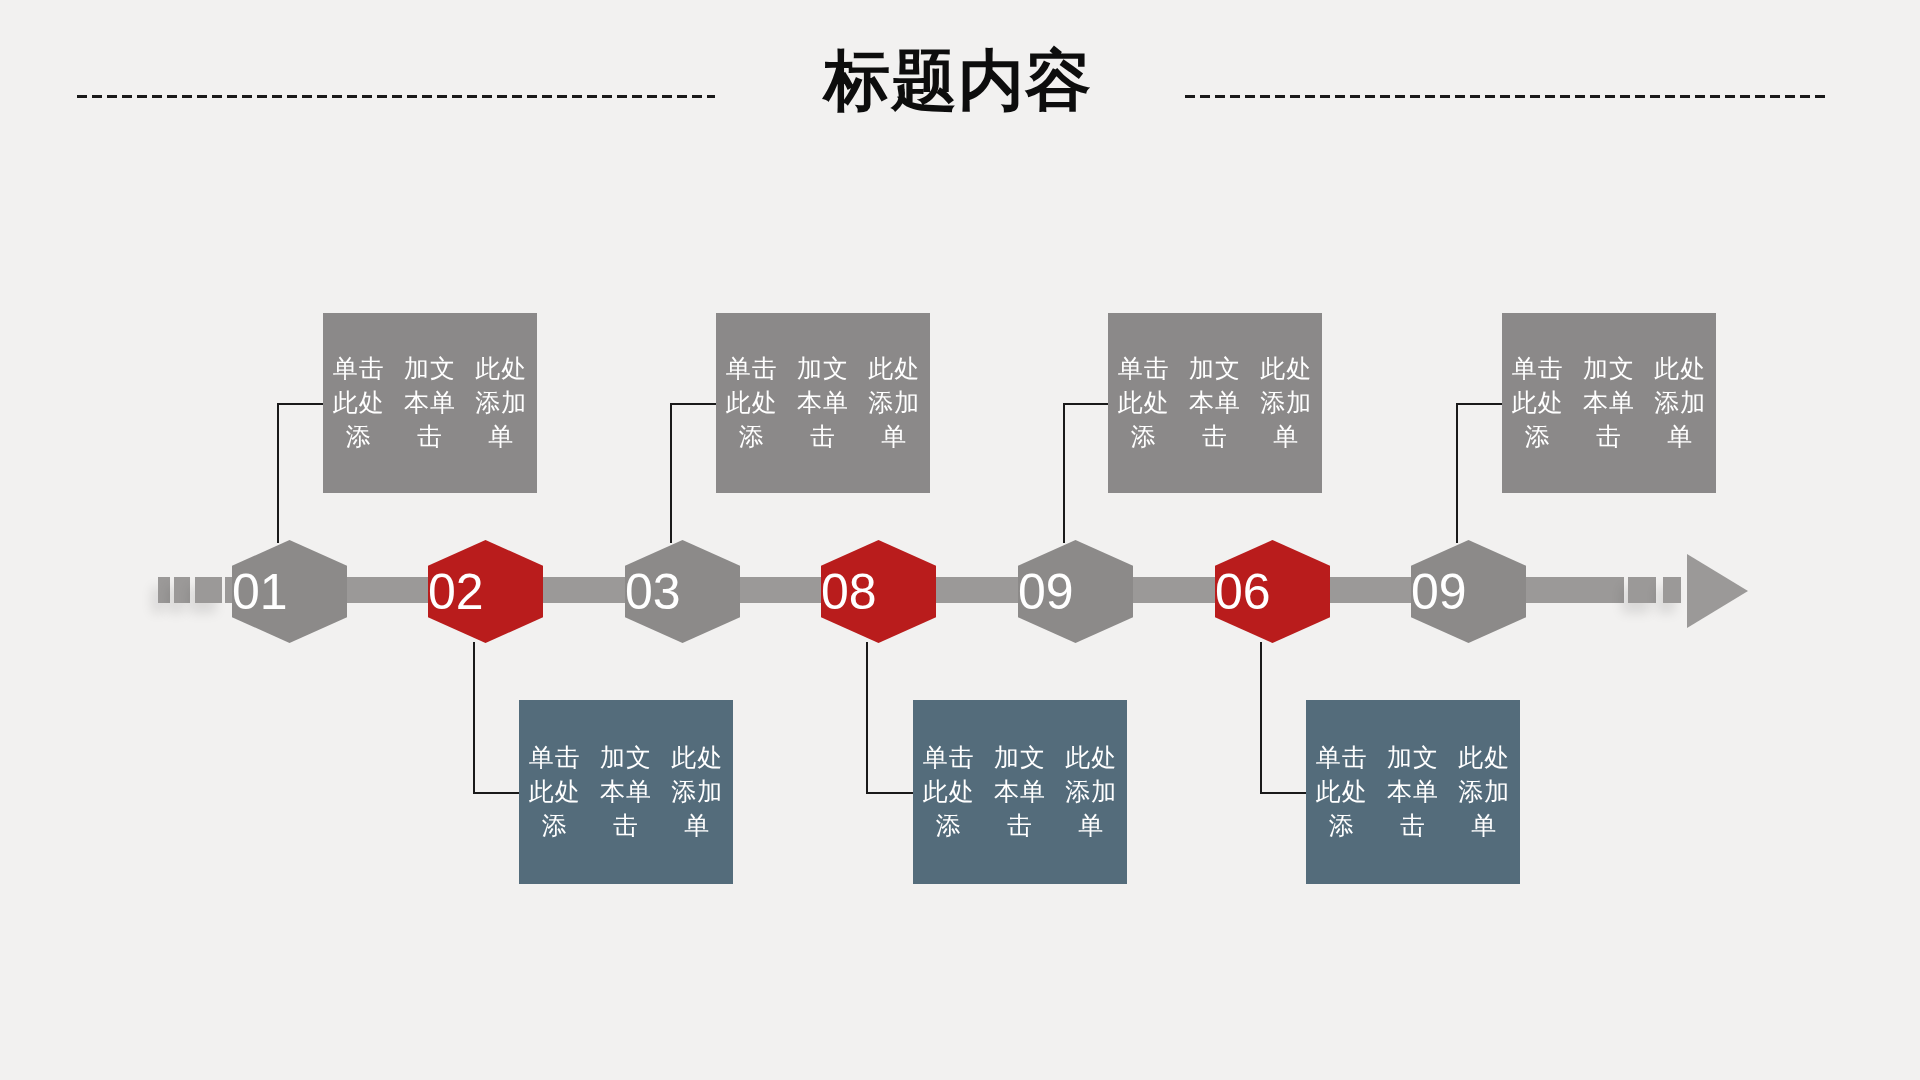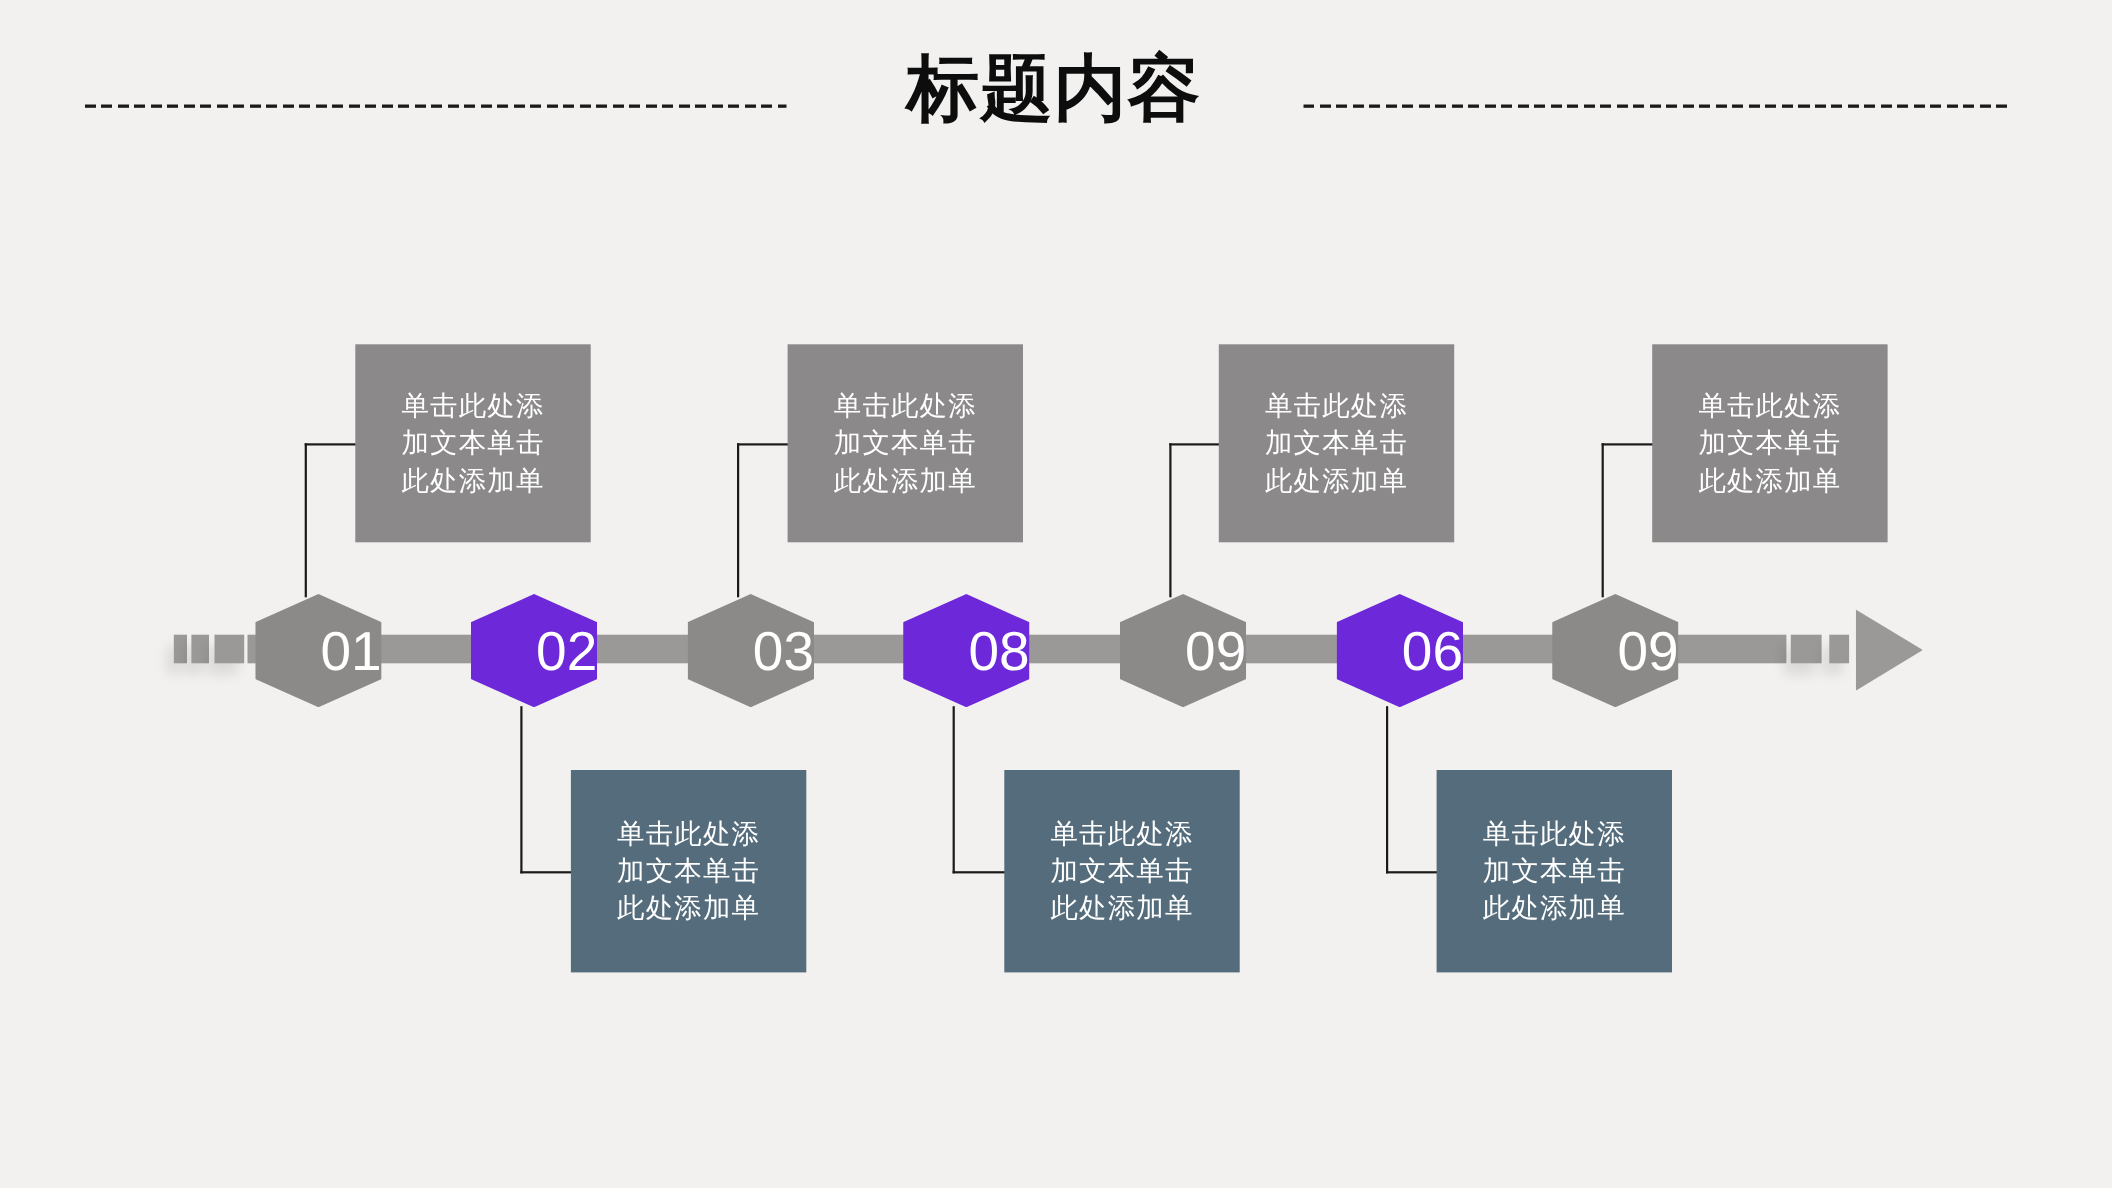--- a/index.html
+++ b/index.html
@@ -29,28 +29,28 @@
          filter:drop-shadow(-6px 10px 8px rgba(0,0,0,0.16));}
 
   
   .connector{position:absolute;width:46px;}
   .connector.up{top:403px;height:138px;border-top:2px solid #1a1a1a;border-left:2px solid #1a1a1a;}
   .connector.down{top:642px;height:150px;border-bottom:2px solid #1a1a1a;border-left:2px solid #1a1a1a;}
 
   
   .hex{position:absolute;top:540px;width:115px;height:103px;
        clip-path:polygon(50% 0,100% 25%,100% 75%,50% 100%,0 75%,0 25%);
-       display:flex;align-items:center;justify-content:flex-end;}
+       display:flex;align-items:center;justify-content:flex-start;}
   .hex.gray{background:#8c8a89;}
-  .hex.slate{background:#6d28d9;}
+  .hex.slate{background:#b91c1c;}
   .hex .num{color:#ffffff;font-size:50px;font-weight:300;line-height:1;
             font-family:"Liberation Sans","DejaVu Sans",sans-serif;}
 
   
-  .tbox{position:absolute;width:214px;display:flex;flex-direction:column;
+  .tbox{position:absolute;width:214px;display:flex;flex-direction:row;
         align-items:center;justify-content:center;}
   .tbox.top{top:313px;height:180px;}
   .tbox.bottom{top:700px;height:184px;}
   .tbox.gray{background:#8b8989;}
   .tbox.slate{background:#546c7b;}
   .tbox .line{display:block;color:#ffffff;font-size:25px;line-height:34px;
               letter-spacing:1px;text-align:center;
               font-family:"DejaVu Serif","Liberation Serif",serif;}
 </style>
 </head>

